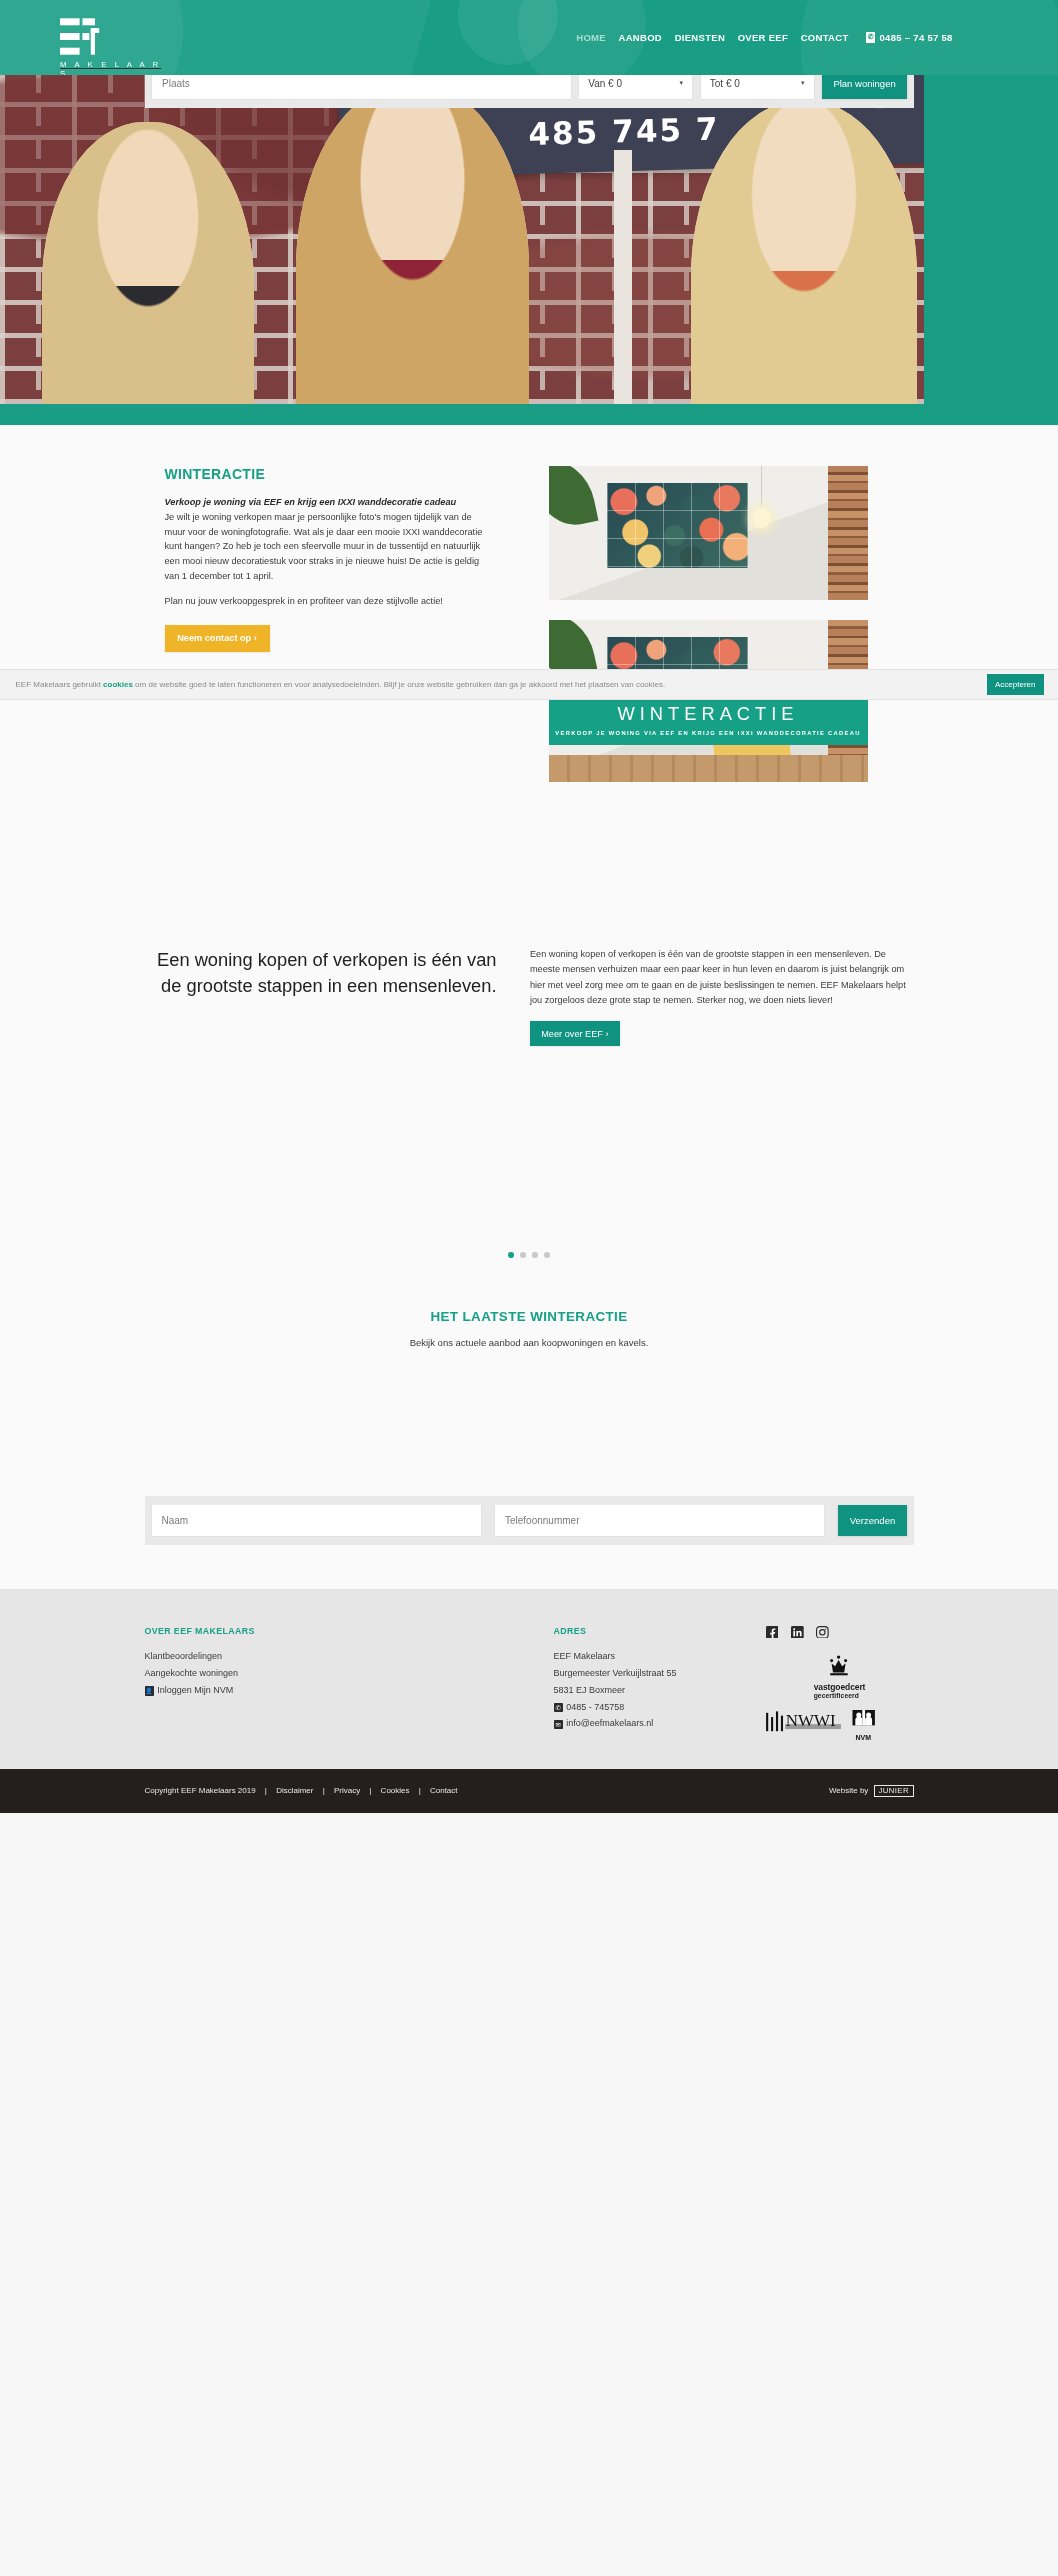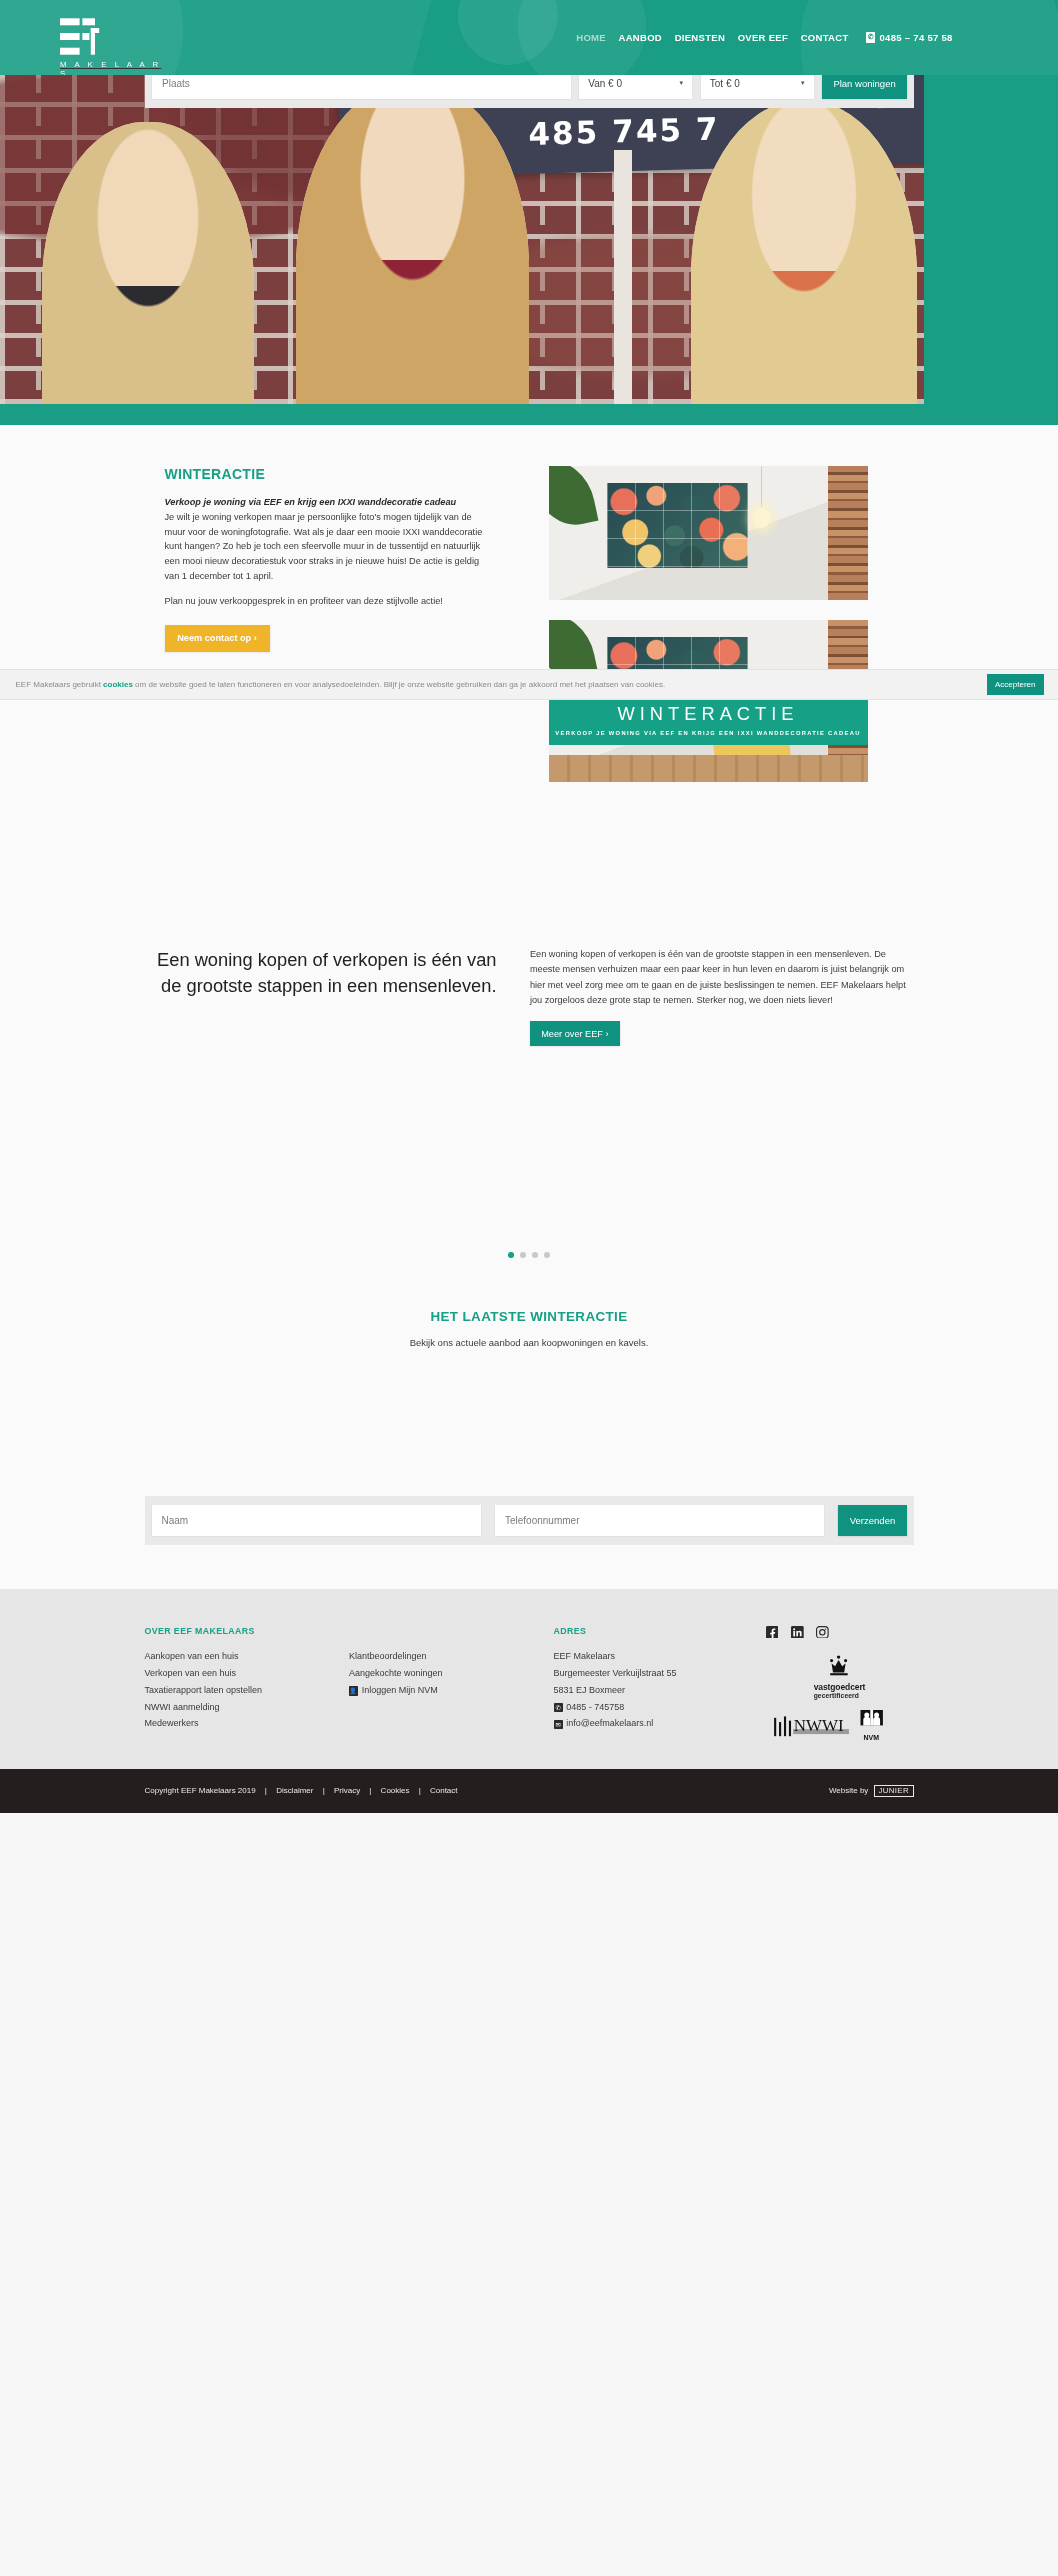--- a/index.html
+++ b/index.html
@@ -404,21 +404,21 @@
   .f-head { color:#16a085; font-size:8.8px; font-weight:700; letter-spacing:0.4px; margin-bottom: 12.7px; }
   .f-link { display:block; font-size:9px; color:#3b3b3b; text-decoration:none; line-height:1.86; }
   .f-line { font-size:9px; color:#3b3b3b; line-height:1.86; }
   .f-ico { display:inline-block; width:9.2px; height:9.2px; background:#2b2b2b; color:#fff;
      font-size:6.3px; line-height:9.2px; text-align:center; margin-right:3.5px; vertical-align:-0.7px; border-radius:0.7px;}
   .social-row { display:flex; gap:12.7px; margin-bottom: 17px; }
   .sico { width:12.7px; height:12.7px; }
   .cert { display:flex; align-items:center; gap:5.6px; margin-bottom:11.3px;flex-direction:column; }
   .cert-txt1 { font-size:8.5px; font-weight:700; color:#1b1b1b; letter-spacing:-0.1px; }
   .cert-txt2 { font-size:6.7px; font-weight:700; color:#1b1b1b; letter-spacing:0.1px; }
-  .logos-row { display:flex; align-items:flex-end; gap:10px;margin-left:8px; }
+  .logos-row { display:flex; align-items:flex-start; gap:10px; }
   .nwwi { width:75px; }
   .nvm-logo { text-align:center; }
 
   
   .bottom {
     background:#241f1e; height:44px; display:flex; align-items:center;
   }
   .bottom-inner { width:769px; margin:0 auto; display:flex; align-items:center; justify-content:space-between; }
   .bottom-left { display:flex; align-items:center; gap:0; }
   .bottom-left span, .bottom-left a {
@@ -601,27 +601,20 @@
     <button class="btn-teal">Verzenden</button>
   </div>
 </section>
 
 <footer class="footer">
   <div class="footer-inner">
     <div class="fcol-1">
       <div style="width:100%">
         <div class="f-head">OVER EEF MAKELAARS</div>
         <div style="display:flex">
-          <div class="fcol-1a">
-            <a href="#" class="f-link">Aankopen van een huis</a>
-            <a href="#" class="f-link">Verkopen van een huis</a>
-            <a href="#" class="f-link">Taxatierapport laten opstellen</a>
-            <a href="#" class="f-link">NWWI aanmelding</a>
-            <a href="#" class="f-link">Medewerkers</a>
-          </div>
           <div class="fcol-1b">
             <a href="#" class="f-link">Klantbeoordelingen</a>
             <a href="#" class="f-link">Aangekochte woningen</a>
             <a href="#" class="f-link">
               <span class="f-ico">👤</span><span>Inloggen Mijn NVM</span>
             </a>
           </div>
         </div>
       </div>
     </div>

